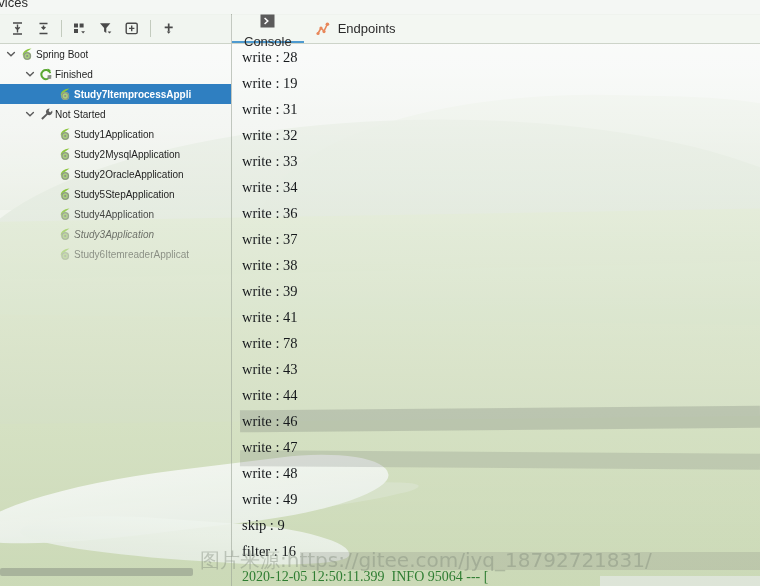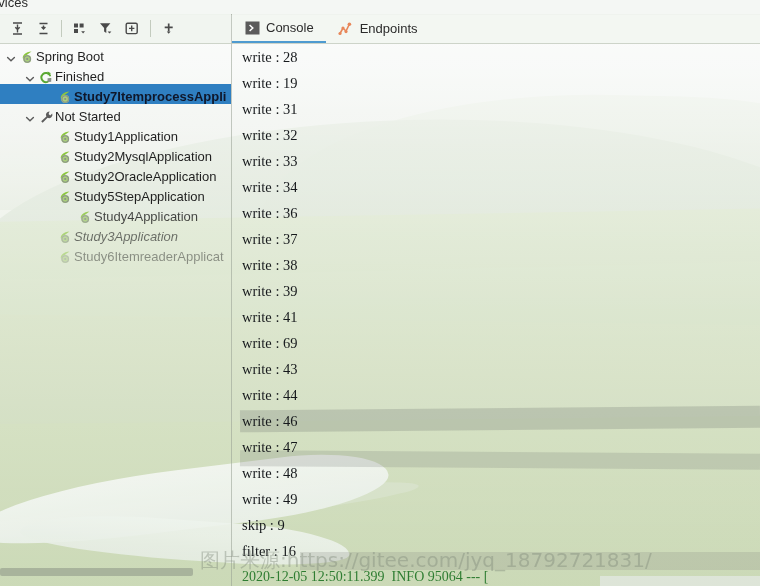--- a/index.html
+++ b/index.html
@@ -55,48 +55,48 @@
   .sidebar{position:absolute;left:0;top:14px;width:231px;height:572px;}
   .sb-toolbar{position:absolute;left:0;top:0;width:231px;height:29px;
     background:rgba(240,244,239,.93);border-bottom:1px solid #cdd4c9;}
   .tb-row{display:flex;align-items:center;height:29px;padding-left:4px;}
   .tb-btn{width:26px;height:24px;display:flex;align-items:center;justify-content:center;
     border-radius:3px;cursor:default;}
   .tb-sep{width:1px;height:17px;background:#c3cbbe;margin:0 5px;}
   .tb-btn svg{display:block;}
 
   .sb-tree{position:absolute;left:0;top:30px;width:231px;height:533px;overflow:hidden;}
-  .row{position:relative;height:20px;display:flex;align-items:flex-end;white-space:nowrap;
-    font-size:13px;color:#1f1f1f;}
-  .row.sel{background:#2f7fc1;color:#0f172a;font-weight:bold;}
+  .row{position:relative;height:20px;display:flex;align-items:center;white-space:nowrap;
+    font-size:10px;color:#1f1f1f;}
+  .row.sel{background:#2f7fc1;color:#ffffff;font-weight:bold;}
   .arrow{width:14px;display:flex;justify-content:center;align-items:center;flex:0 0 14px;}
   .arrow svg{display:block;}
   .ico{width:18px;flex:0 0 18px;display:flex;justify-content:center;align-items:center;}
   .lbl{overflow:hidden;}
-  .dim1{opacity:.82;margin-left:20px;}
+  .dim1{opacity:.82;}
   .dim2{opacity:.62;font-style:italic;}
   .dim3{opacity:.45;}
 
   
   .sb-hscroll{position:absolute;left:0;bottom:9px;width:231px;height:10px;}
   .sb-hscroll .thumb{position:absolute;left:0;top:1px;width:193px;height:8px;
     background:rgba(120,126,116,.42);border-radius:2px;}
 
   
   .vsep{position:absolute;left:231px;top:14px;width:1px;height:572px;
     background:rgba(150,158,146,.55);}
 
   
   .console-panel{position:absolute;left:232px;top:14px;width:528px;height:572px;}
   .tabbar{position:absolute;left:0;top:0;width:528px;height:29px;
     background:rgba(242,246,241,.9);border-bottom:1px solid #cdd4c9;
     display:flex;align-items:flex-end;}
   .tab{height:29px;display:flex;align-items:center;gap:6px;padding:0 12px;
     font-size:13px;color:#2b2b2b;position:relative;box-sizing:border-box;}
-  .tab.active{border-bottom:2px solid #4e9ad0;}
+  .tab.active{border-bottom:2px solid #4e9ad0;flex-direction:column;}
   .tab .ticon{width:16px;height:16px;display:flex;align-items:center;justify-content:center;}
 
   .console-body{position:absolute;left:0;top:30px;width:528px;height:542px;overflow:hidden;
     font-family:Liberation Serif, serif;font-size:14.5px;color:#16191c;}
   .cline{height:26px;line-height:26px;padding-left:10px;white-space:pre;}
   .cline.log{color:#2f7d32;font-size:14px;}
 
   .watermark{position:absolute;left:200px;top:547px;width:545px;height:22px;
     font-size:20px;color:rgba(125,135,120,.40);white-space:nowrap;
     font-family:"DejaVu Sans", sans-serif;}
@@ -370,21 +370,21 @@
         <div class="cline">write : 19</div>
         <div class="cline">write : 31</div>
         <div class="cline">write : 32</div>
         <div class="cline">write : 33</div>
         <div class="cline">write : 34</div>
         <div class="cline">write : 36</div>
         <div class="cline">write : 37</div>
         <div class="cline">write : 38</div>
         <div class="cline">write : 39</div>
         <div class="cline">write : 41</div>
-        <div class="cline">write : 69</div>
+        <div class="cline">write : 78</div>
         <div class="cline">write : 43</div>
         <div class="cline">write : 44</div>
         <div class="cline">write : 46</div>
         <div class="cline">write : 47</div>
         <div class="cline">write : 48</div>
         <div class="cline">write : 49</div>
         <div class="cline">skip : 9</div>
         <div class="cline">filter : 16</div>
         <div class="cline log">2020-12-05 12:50:11.399  INFO 95064 --- [</div>
       </div>

